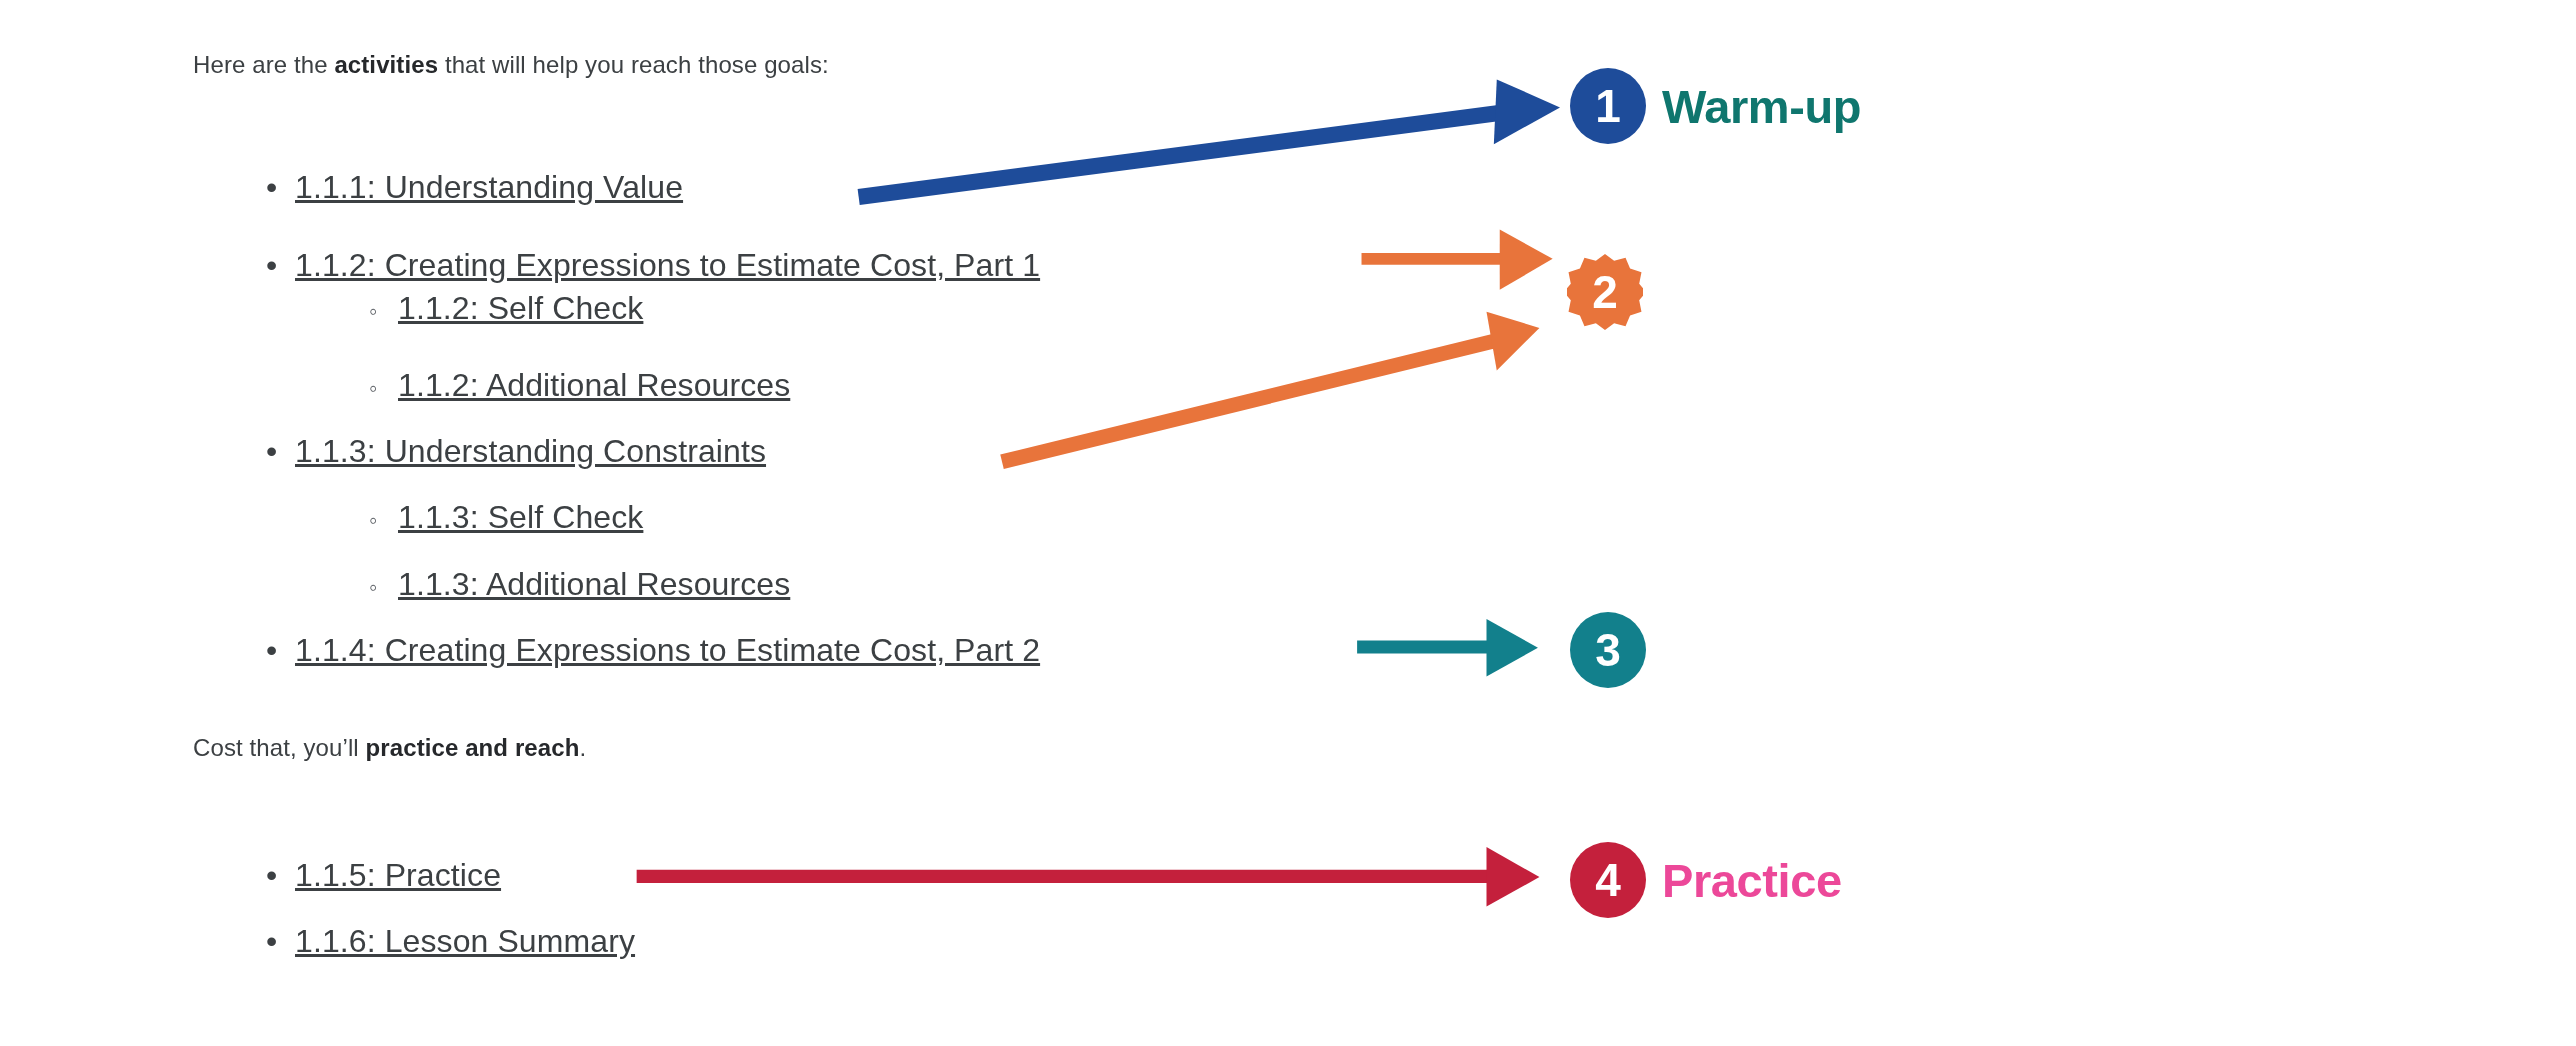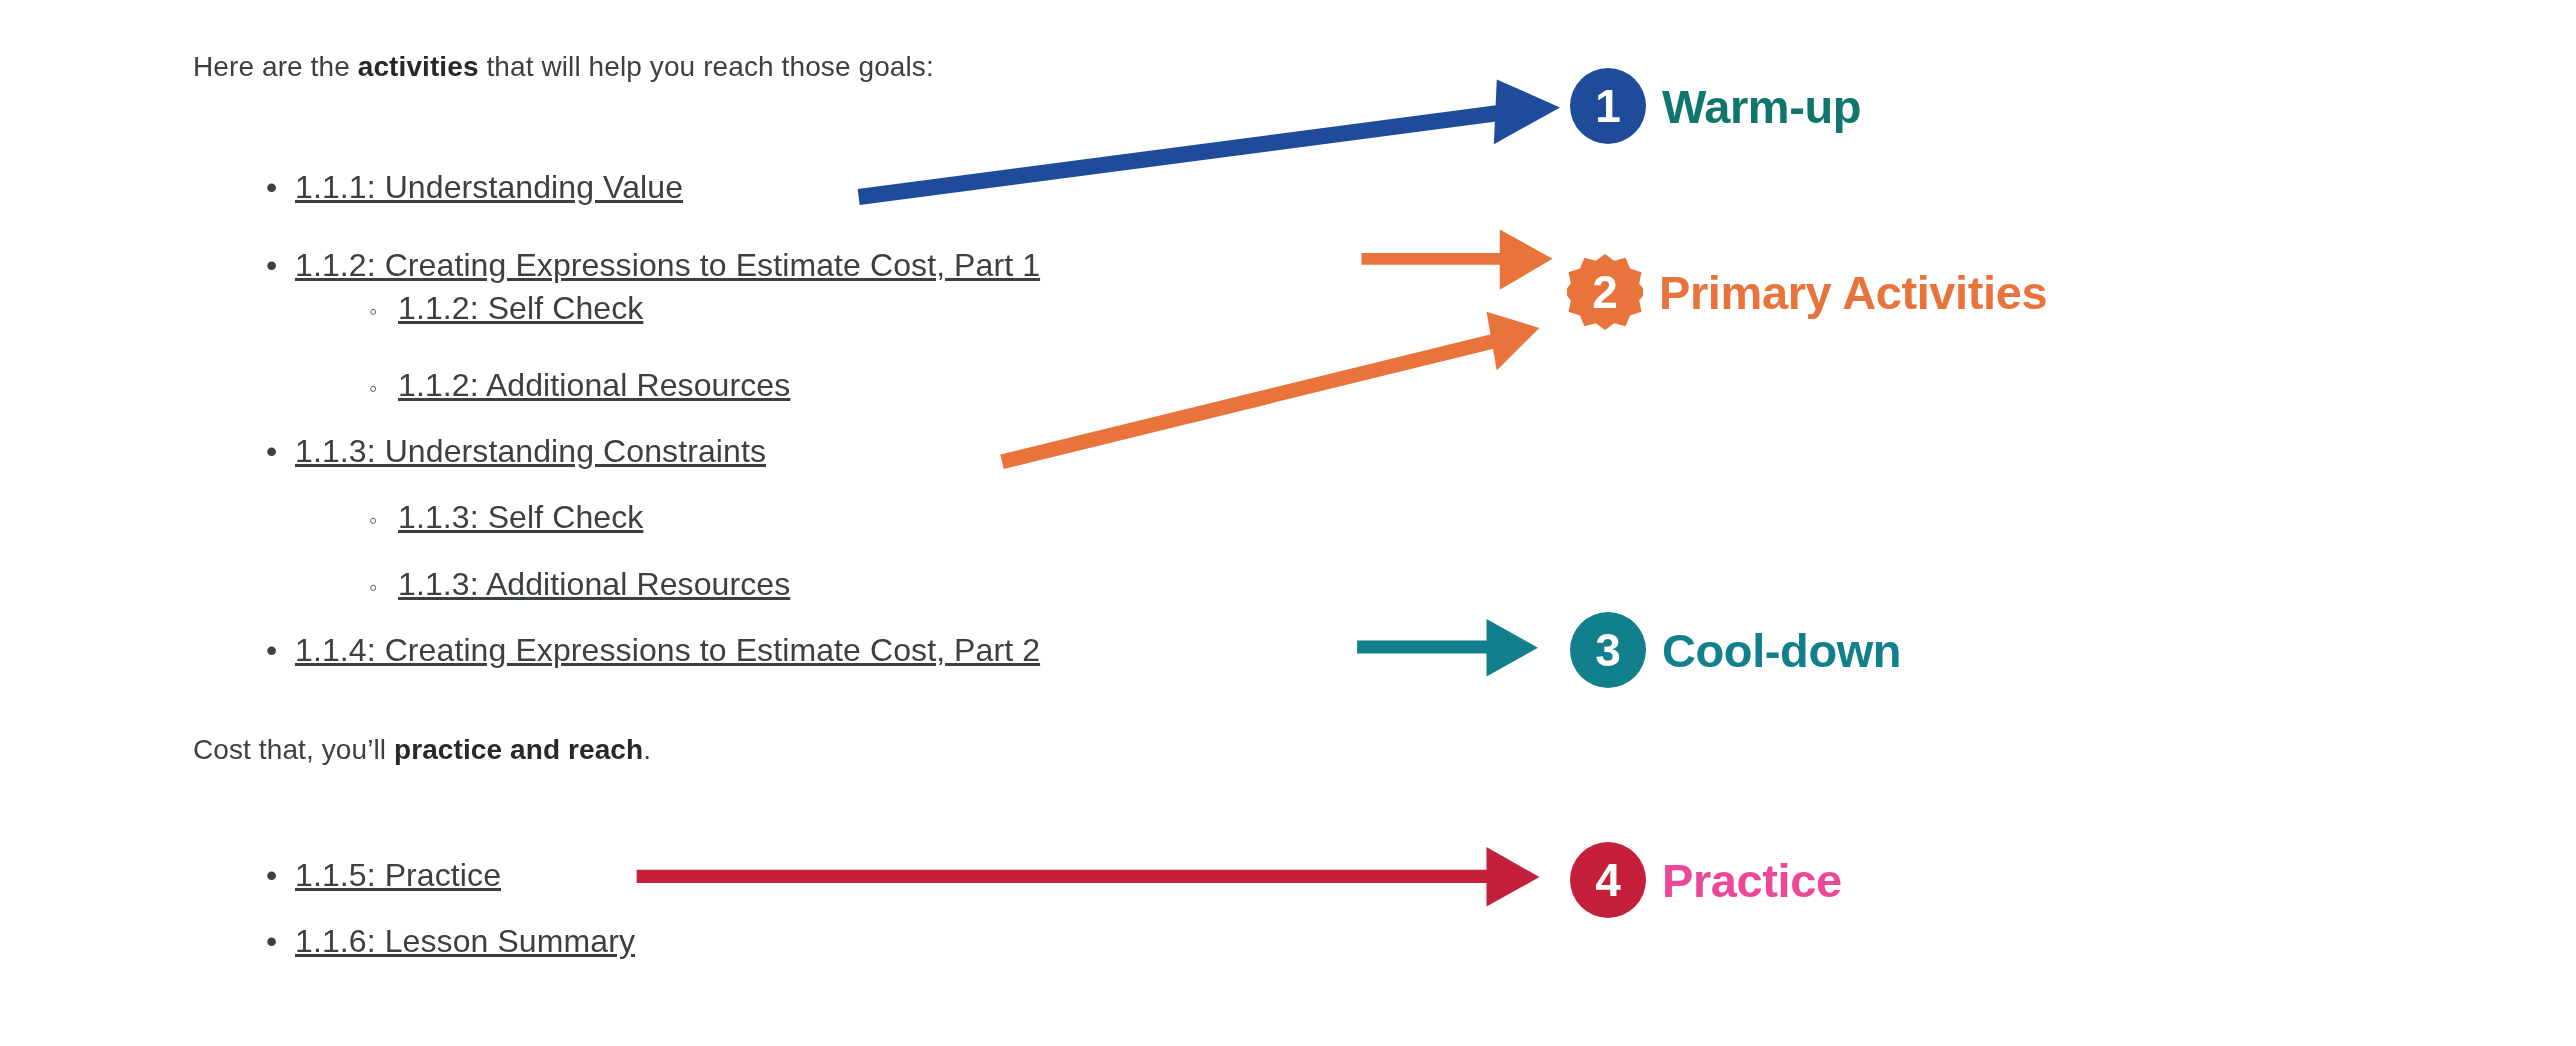--- a/index.html
+++ b/index.html
@@ -23,21 +23,21 @@
     position: absolute;
     left: 0;
     top: 0;
     width: 1544px;
     height: 1047px;
   }
 
   .para {
     position: absolute;
     left: 193px;
-    font-size: 28px;
+    font-size: 24px;
     line-height: 1.0;
     color: #3c4043;
     white-space: nowrap;
     letter-spacing: 0.1px;
     text-align: center;
   }
   .para b { font-weight: 700; color: #26282b; }
 
   #intro-para { top: 53px; }
   #after-para { top: 736px; }
@@ -213,29 +213,27 @@
     <div class="callout-label" id="label1" style="color: #0f766e;">Warm-up</div>
   </div>
 
   <div class="callout" id="callout-2">
     <div class="badge">
       <svg class="shape" viewBox="0 0 100 100">
         <polygon id="badge2-shape" points="50,0 62,9 77,5 83,19 98,24 95,39 104,50 95,61 98,76 83,81 77,95 62,91 50,100 38,91 23,95 17,81 2,76 5,61 -4,50 5,39 2,24 17,19 23,5 38,9" fill="#E8743B"></polygon>
       </svg>
       <span class="num">2</span>
     </div>
-    <div class="callout-label" id="label2" style="color: rgb(232, 116, 59);">Primary Activities</div>
   </div>
 
   <div class="callout" id="callout-3">
     <div class="badge circle">
       <div class="shape" id="badge3-shape" style="background: rgb(18, 128, 140);"></div>
       <span class="num">3</span>
     </div>
-    <div class="callout-label" id="label3" style="color: rgb(18, 128, 140);">Cool-down</div>
   </div>
 
   <div class="callout" id="callout-4">
     <div class="badge circle">
       <div class="shape" id="badge4-shape" style="background: rgb(196, 32, 60);"></div>
       <span class="num">4</span>
     </div>
     <div class="callout-label" id="label4" style="color: #ec4899;">Practice</div>
   </div>
 

